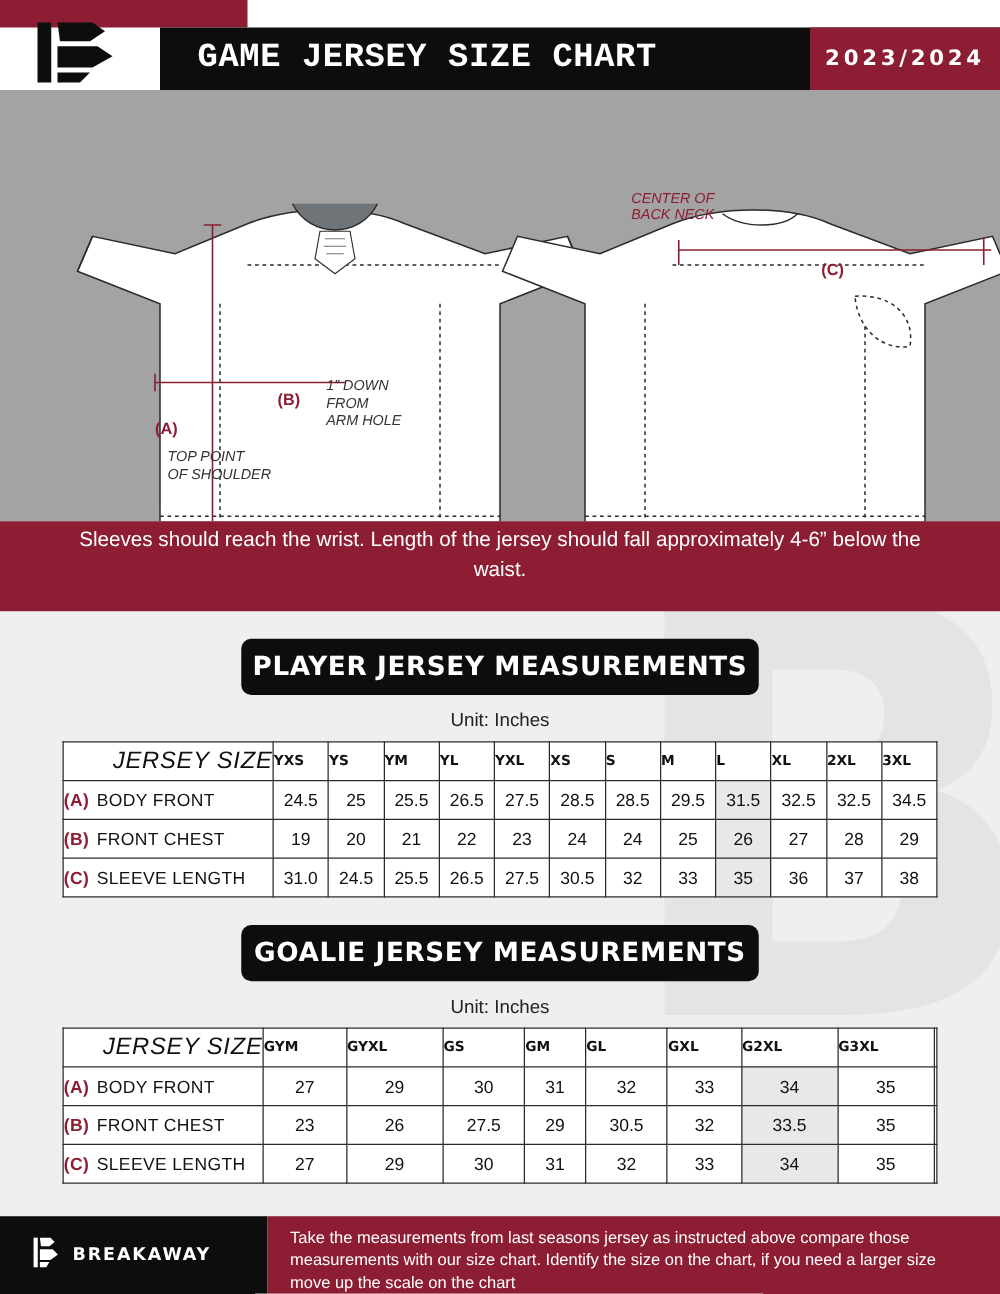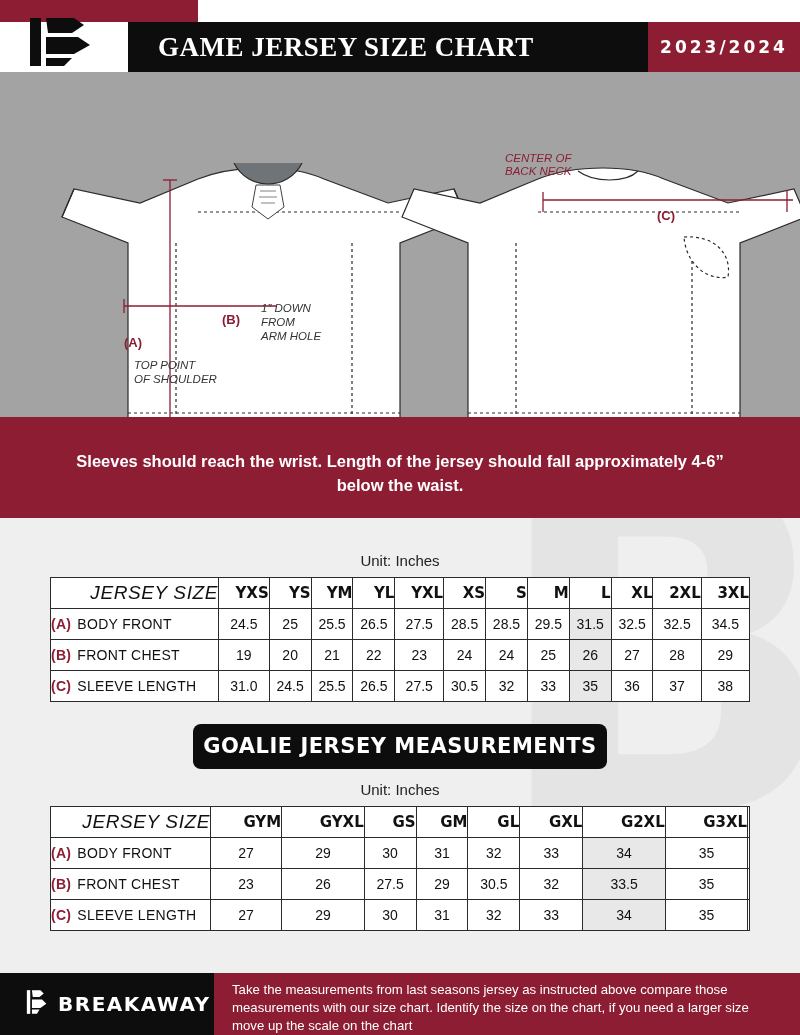--- a/index.html
+++ b/index.html
@@ -52,21 +52,21 @@
     background: #0d0d0d;
     display: flex;
     align-items: center;
   }
   .title-band h1 {
     margin: 0 0 0 30px;
     color: #ffffff;
     font-size: 27px;
     font-weight: bold;
     letter-spacing: 0.5px;
-    font-family: Liberation Serif, serif;
+    font-family: Liberation Mono, monospace;
     white-space: nowrap;
   }
   .season {
     position: absolute;
     right: 0; top: 22px;
     width: 152px; height: 50px;
     background: #8c1d33;
     color: #fff;
     display: flex;
     align-items: center;
@@ -85,25 +85,24 @@
     z-index: 2;
   }
   .illus svg { display: block; }
 
   
   .notice {
     position: relative;
     background: #8c1d33;
     color: #ffffff;
     text-align: center;
-    padding: 33px 60px 20px;
+    padding: 4px 60px 20px;
     font-size: 16.5px;
     line-height: 1.45;
     z-index: 2;
-    font-weight: bold;
   }
 
   
   .section-wrap {
     position: relative;
     z-index: 2;
     padding-top: 22px;
   }
   .banner {
     margin: 0 auto;
@@ -130,23 +129,23 @@
     border-collapse: collapse;
     background: #ffffff;
     margin: 0 auto;
     font-size: 14px;
     color: #111;
   }
   table.player { width: 700px; }
   table.goalie { width: 700px; }
   td, th { border: 1px solid #2b2b2b; padding: 0; }
   .hdr-cell {
-    text-align: right;
-    font-weight: bold;
-    font-size: 15px;
+    text-align: left;
+    font-weight: bold;
+    font-size: 11px;
     height: 31px;
     font-family: "DejaVu Sans", sans-serif;
   }
   .rowlabel {
     padding-left: 0;
     height: 31px;
     white-space: nowrap;
     letter-spacing: 0.3px;
   }
   .rowlabel .tag {
@@ -180,21 +179,21 @@
   .footer .brand {
     width: 214px;
     background: #0d0d0d;
     display: flex;
     align-items: center;
     gap: 10px;
     padding-left: 26px;
   }
   .footer .brand-name {
     color: #fff;
-    font-size: 20px;
+    font-size: 14px;
     font-weight: bold;
     letter-spacing: 1.5px;
     font-family: "DejaVu Sans", sans-serif;
   }
   .footer .note {
     flex: 1;
     background: #8c1d33;
     color: #fff;
     font-size: 13.2px;
     line-height: 1.35;
@@ -295,20 +294,21 @@
       <text x="124" y="275">(A)</text>
       <text x="222" y="252">(B)</text>
       <text x="657" y="148">(C)</text>
     </g>
   </svg>
 </div>
 
 <div class="notice">Sleeves should reach the wrist. Length of the jersey should fall approximately 4-6” below the waist.</div>
 
 <div class="section-wrap">
+  <div class="banner">PLAYER JERSEY MEASUREMENTS</div>
   <div class="unit">Unit: Inches</div>
   <table class="player">
     <tbody id="player-tbody">
         <tr>
           <td class="jsize" style="width: 168px;">JERSEY SIZE</td>
           <td class="hdr-cell">YXS</td>
           <td class="hdr-cell">YS</td>
           <td class="hdr-cell">YM</td>
           <td class="hdr-cell">YL</td>
           <td class="hdr-cell">YXL</td>

